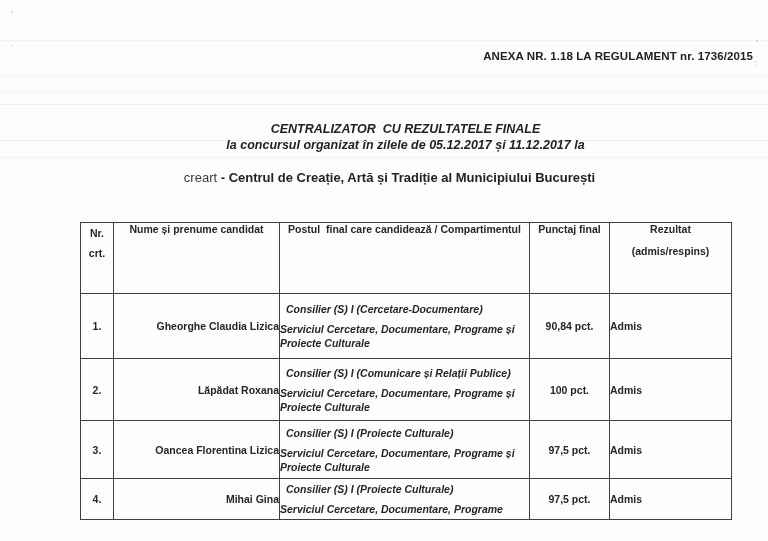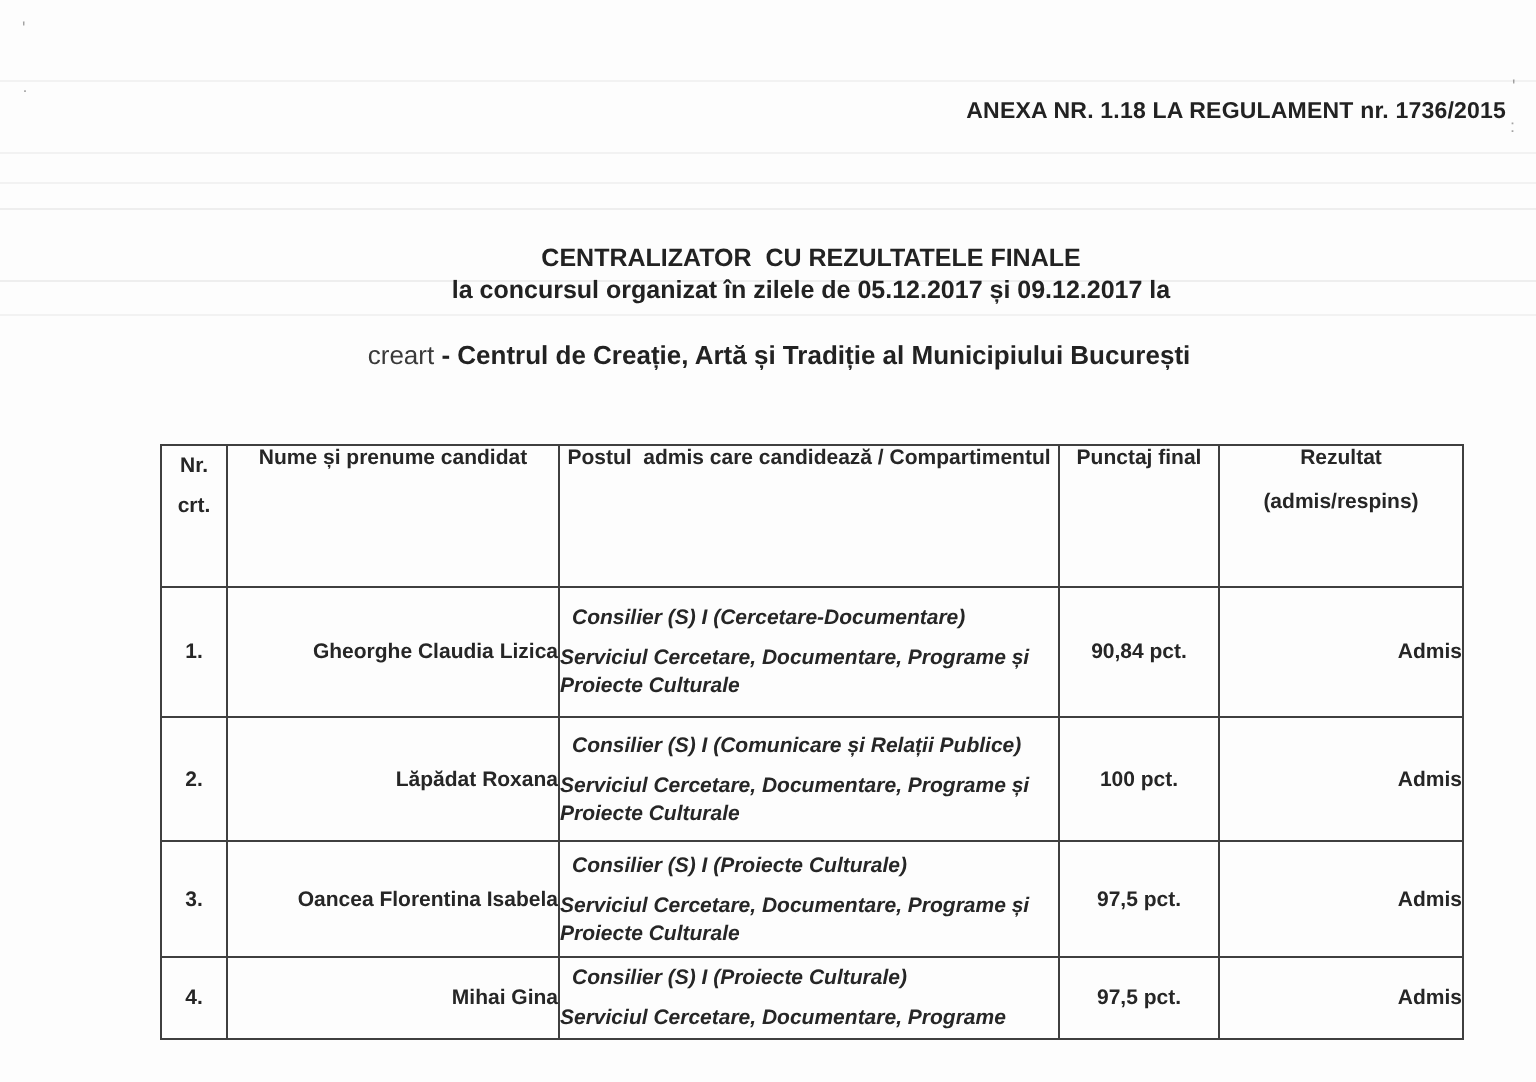--- a/index.html
+++ b/index.html
@@ -29,21 +29,21 @@
     font-size: 11.5px; font-weight: bold; letter-spacing: 0.1px;
     color: #222;
   }
 
   .titles {
     position: absolute; left: 80px; top: 121px; width: 651px;
     text-align: center;
   }
   .title-line {
     font-size: 12.5px; font-weight: bold; line-height: 16px;
-    white-space: pre-wrap; color: #222;
+    white-space: pre-wrap; color: #222; font-style: italic;
   }
   .org-line {
     position: absolute; left: 64px; top: 170px; width: 651px;
     text-align: center; font-size: 13px; font-weight: bold; color: #222;
   }
   .org-prefix { font-weight: normal; color: #3a3a3a; }
 
   table.results {
     position: absolute; left: 80px; top: 222px;
     border-collapse: collapse; table-layout: fixed; width: 651px;
@@ -69,21 +69,21 @@
   th.h-score { padding-top: 26px; }
   th.h-result { padding-top: 22px; }
   th.h-result .sub { margin-top: 10px; }
 
   td.c-nr { text-align: center; vertical-align: middle; }
   td.c-name { text-align: right; vertical-align: middle; padding-left: 10px; padding-right: 4px; }
   td.c-post { text-align: left; vertical-align: middle; padding: 4px 4px 4px 3px; line-height: 14px; font-style: italic; }
   td.c-post .post-l1 { text-indent: 6px; }
   td.c-post .post-l2 { margin-top: 6px; }
   td.c-score { text-align: center; vertical-align: middle; }
-  td.c-result { text-align: right; vertical-align: middle; }
+  td.c-result { text-align: left; vertical-align: middle; }
 </style>
 </head>
 <body>
 
 <div class="page">
 
   <div class="scanline" style="top:40px"></div>
   <div class="scanline" style="top:76px"></div>
   <div class="scanline" style="top:91px"></div>
   <div class="scanline" style="top:104px; background: rgba(70,70,70,0.08)"></div>
@@ -91,40 +91,40 @@
   <div class="scanline" style="top:157px"></div>
   <span class="speck" style="left:11px; top:9px">'</span>
   <span class="speck" style="left:11px; top:40px">·</span>
   <span class="speck" style="left:756px; top:38px">'</span>
   <span class="speck" style="left:755px; top:58px">:</span>
 
   <div class="anexa">ANEXA NR. 1.18 LA REGULAMENT nr. 1736/2015</div>
 
   <div class="titles">
     <div class="title-line">CENTRALIZATOR  CU REZULTATELE FINALE</div>
-    <div class="title-line">la concursul organizat în zilele de 05.12.2017 și 09.12.2017 la</div>
+    <div class="title-line">la concursul organizat în zilele de 05.12.2017 și 11.12.2017 la</div>
   </div>
   <div class="org-line"><span class="org-prefix">creart</span><span> - Centrul de Creație, Artă și Tradiție al Municipiului București</span></div>
 
   <table class="results">
     <colgroup>
       <col style="width:33px">
       <col style="width:166px">
       <col style="width:250px">
       <col style="width:80px">
       <col style="width:122px">
     </colgroup>
     <tbody>
         <tr class="header-row">
       <th class="h-nr">
         <div>Nr.</div>
         <div>crt.</div>
       </th>
       <th class="h-name">Nume și prenume candidat</th>
-      <th class="h-post">Postul  admis care candidează / Compartimentul</th>
+      <th class="h-post">Postul  final care candidează / Compartimentul</th>
       <th class="h-score">Punctaj final</th>
       <th class="h-result">
         <div>Rezultat</div>
         <div class="sub">(admis/respins)</div>
       </th>
     </tr>
 
     <tr class="row-1">
       <td class="c-nr">1.</td>
       <td class="c-name">Gheorghe Claudia Lizica</td>
@@ -142,21 +142,21 @@
       <td class="c-post">
         <div class="post-l1">Consilier (S) I (Comunicare și Relații Publice)</div>
         <div class="post-l2">Serviciul Cercetare, Documentare, Programe și Proiecte Culturale</div>
       </td>
       <td class="c-score">100 pct.</td>
       <td class="c-result">Admis</td>
     </tr>
 
     <tr class="row-3">
       <td class="c-nr">3.</td>
-      <td class="c-name">Oancea Florentina Isabela</td>
+      <td class="c-name">Oancea Florentina Lizica</td>
       <td class="c-post">
         <div class="post-l1">Consilier (S) I (Proiecte Culturale)</div>
         <div class="post-l2">Serviciul Cercetare, Documentare, Programe și Proiecte Culturale</div>
       </td>
       <td class="c-score">97,5 pct.</td>
       <td class="c-result">Admis</td>
     </tr>
 
     <tr class="row-4">
       <td class="c-nr">4.</td>

